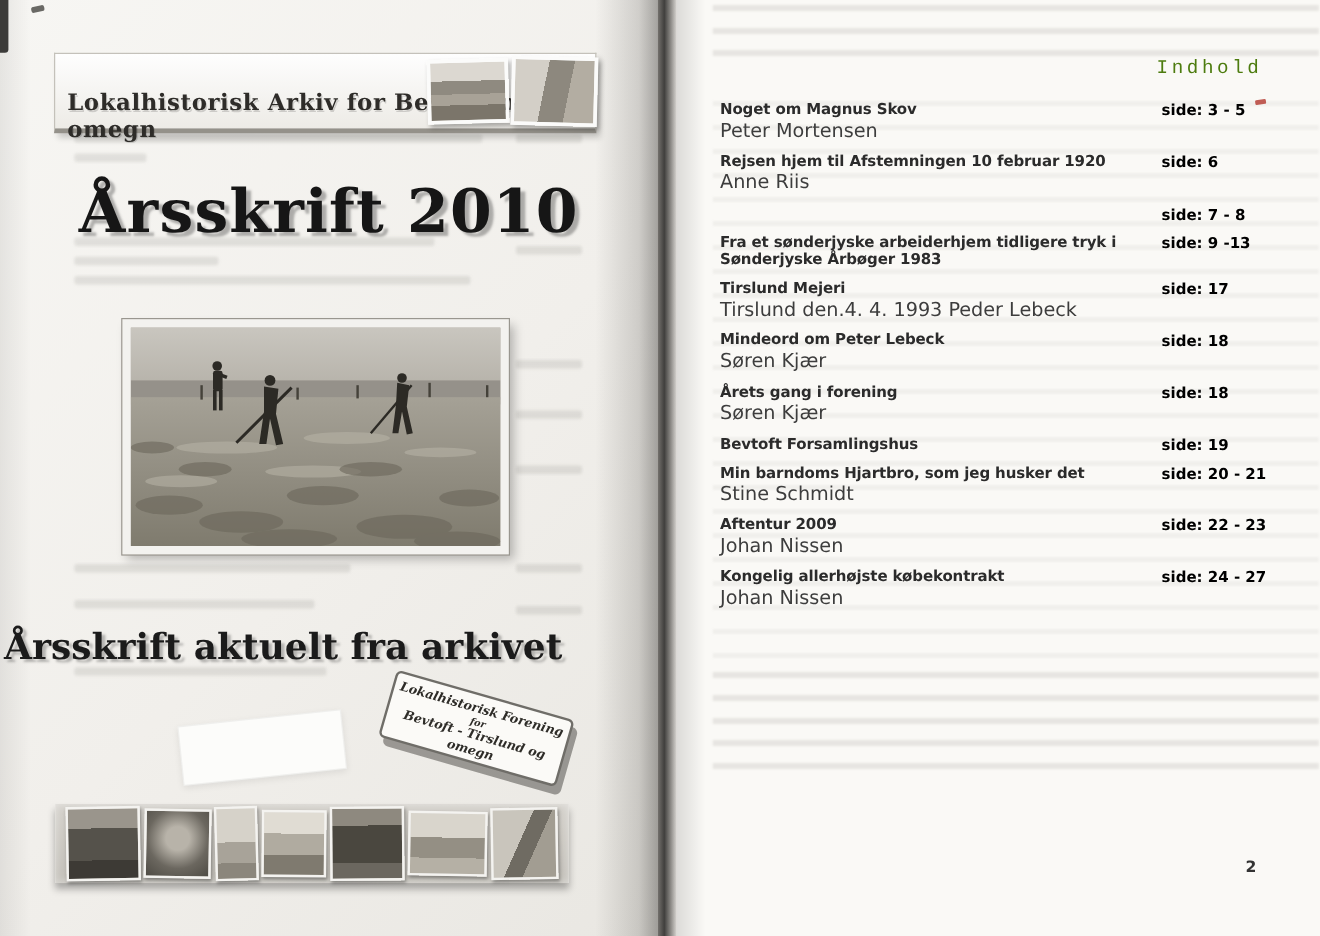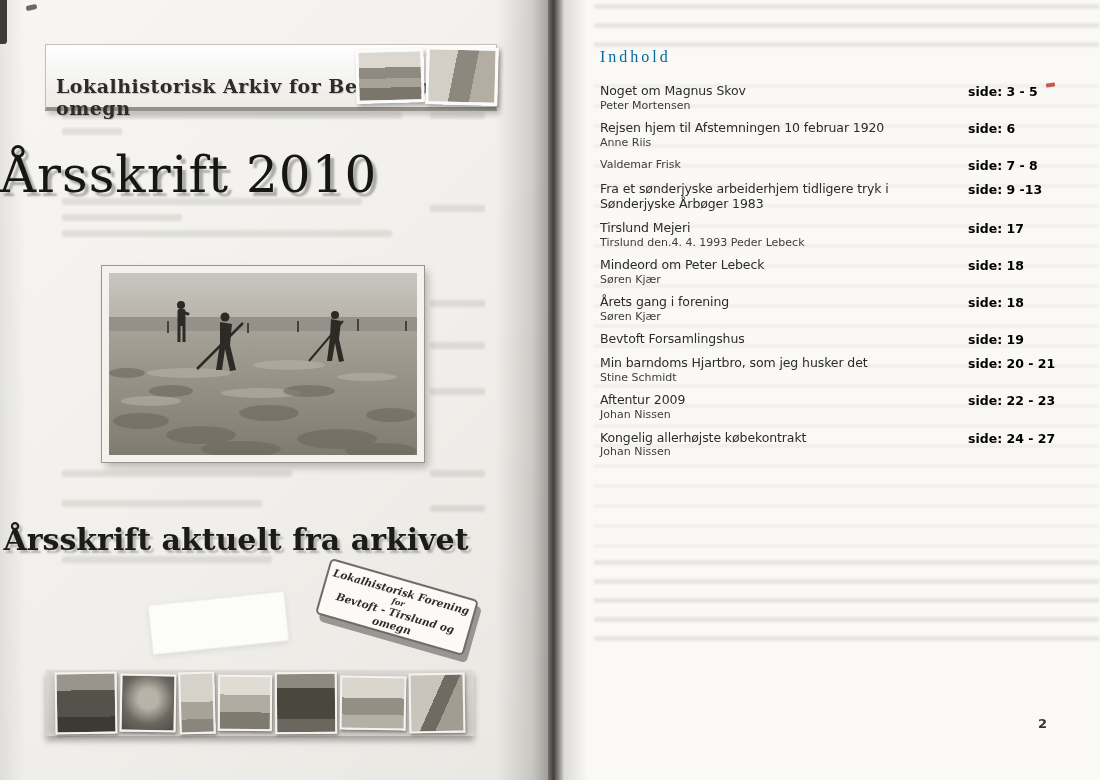--- a/index.html
+++ b/index.html
@@ -35,22 +35,22 @@
   .banner-title{position:absolute;left:10px;top:30px;
     font-family:"DejaVu Serif",serif;font-weight:bold;font-size:19px;color:#2e2c29;
     letter-spacing:0.5px;text-shadow:1px 1px 0 rgba(0,0,0,0.15);}
   .banner-photo{position:absolute;border:3px solid #fbfbfa;box-shadow:2px 3px 4px rgba(0,0,0,0.3);}
   .banner-photo.p1{left:310px;top:4px;width:62px;height:48px;transform:rotate(-1.5deg);
     background:linear-gradient(180deg,#dcd8d1 0 32%,#8f8a80 32% 55%,#a8a297 55% 74%,#7b756a 74%);}
   .banner-photo.p2{left:380px;top:2px;width:66px;height:52px;transform:rotate(1.5deg);
     background:linear-gradient(100deg,#d3cfc7 0 38%,#8d887e 38% 66%,#b3ada2 66%);}
 
   
-  .main-title{position:absolute;left:0;top:146px;width:548px;z-index:2;
-    font-family:"DejaVu Serif",serif;font-weight:normal;font-size:50px;color:#161616;
+  .main-title{position:absolute;left:0;top:146px;width:548px;text-align:center;z-index:2;
+    font-family:"DejaVu Serif",serif;font-weight:bold;font-size:50px;color:#161616;
     letter-spacing:1px;text-shadow:4px 4px 2px rgba(40,40,40,0.35);}
   .subtitle{position:absolute;left:0;top:522px;width:472px;text-align:center;z-index:2;
     font-family:"DejaVu Serif",serif;font-weight:bold;font-size:30px;color:#1b1b1b;
     text-shadow:3px 3px 2px rgba(40,40,40,0.3);}
 
   
   .cover-photo{position:absolute;left:102px;top:266px;width:308px;height:182px;z-index:2;
     border:7px solid #f3f2ef;box-shadow:0 0 0 1px #99968f,4px 5px 8px rgba(0,0,0,0.25);
     background:#a5a196;}
   .cover-photo svg{display:block;}
@@ -84,26 +84,26 @@
     background:linear-gradient(180deg,#e0dcd3 0 34%,#b0aba0 34% 68%,#7f7a6f 68%);}
   .sp5{width:58px;height:58px;transform:rotate(-0.5deg);
     background:linear-gradient(180deg,#8e897f 0 24%,#4a473f 24% 78%,#6b675f 78%);}
   .sp6{width:62px;height:50px;transform:rotate(1deg);
     background:linear-gradient(180deg,#d9d5cc 0 40%,#948f84 40% 74%,#b5b0a5 74%);}
   .sp7{width:52px;height:56px;transform:rotate(-1deg);
     background:linear-gradient(115deg,#c9c5bc 0 44%,#6f6b62 44% 64%,#a29d92 64%);}
 
   
   .toc{position:absolute;left:36px;top:48px;width:452px;z-index:2;}
-  .toc-heading{font-family:Liberation Serif, serif;font-size:16px;color:#0369a1;
-    letter-spacing:3px;margin:0 0 18px 0;font-weight:normal;}
+  .toc-heading{font-family:Liberation Mono, monospace;font-size:16px;color:#4d7c0f;
+    letter-spacing:3px;margin:0 0 18px 0;font-weight:normal;text-align:right;}
   .toc-entry{display:flex;align-items:flex-start;margin-bottom:9px;}
   .toc-left{width:362px;flex:none;}
-  .toc-title{font-weight:normal;font-size:12.5px;color:#2b2b2b;line-height:1.18;letter-spacing:-0.1px;}
-  .toc-sub{font-size:11px;color:#3d3d3d;line-height:1.22;}
+  .toc-title{font-weight:bold;font-size:12.5px;color:#2b2b2b;line-height:1.18;letter-spacing:-0.1px;}
+  .toc-sub{font-size:16px;color:#3d3d3d;line-height:1.22;}
   .toc-pages{font-weight:bold;font-size:12.5px;color:#000000;white-space:nowrap;margin-left:6px;}
   .page-num{position:absolute;left:474px;top:716px;font-weight:bold;font-size:13px;color:#333;z-index:2;}
   .red-mark{position:absolute;left:482px;top:83px;width:9px;height:4px;z-index:3;
     background:#b64238;opacity:0.85;transform:rotate(-8deg);border-radius:1px;}
 </style>
 </head>
 <body>
 
 <div class="scan">
 
@@ -251,21 +251,20 @@
       <div class="toc-entry">
         <div class="toc-left">
           <div class="toc-title">Rejsen hjem til Afstemningen 10 februar 1920</div>
           <div class="toc-sub">Anne Riis</div>
         </div>
         <div class="toc-pages">side: 6</div>
       </div>
 
       <div class="toc-entry">
         <div class="toc-left">
-          <div class="toc-sub">Valdemar Frisk</div>
         </div>
         <div class="toc-pages">side: 7 - 8</div>
       </div>
 
       <div class="toc-entry">
         <div class="toc-left">
           <div class="toc-title">Fra et sønderjyske arbeiderhjem tidligere tryk i</div>
           <div class="toc-title">Sønderjyske Årbøger 1983</div>
         </div>
         <div class="toc-pages">side: 9 -13</div>

